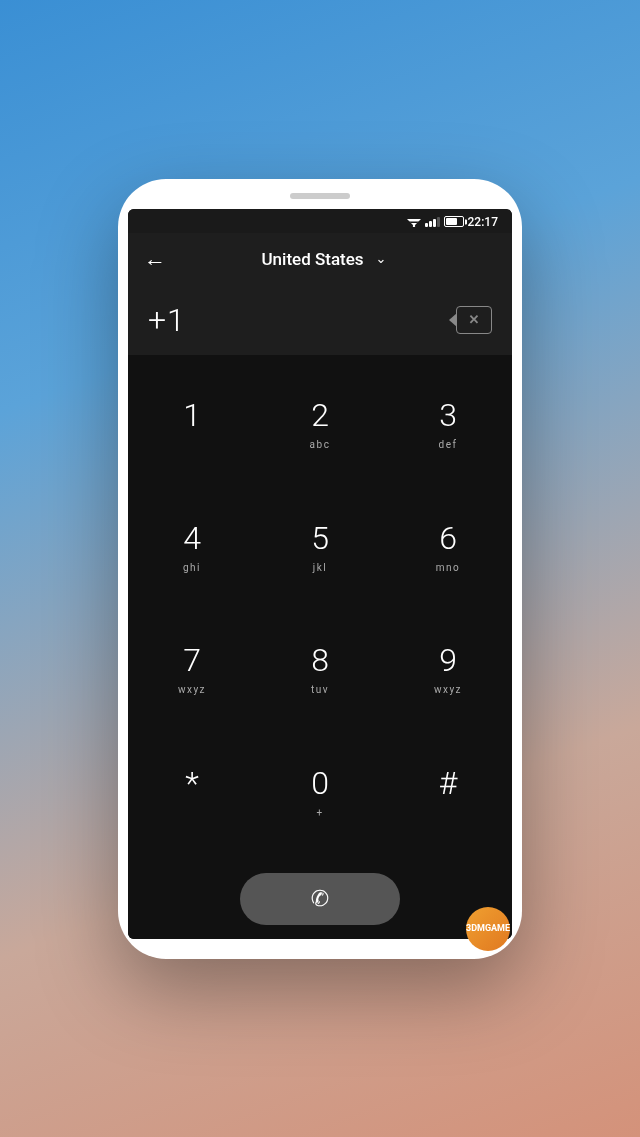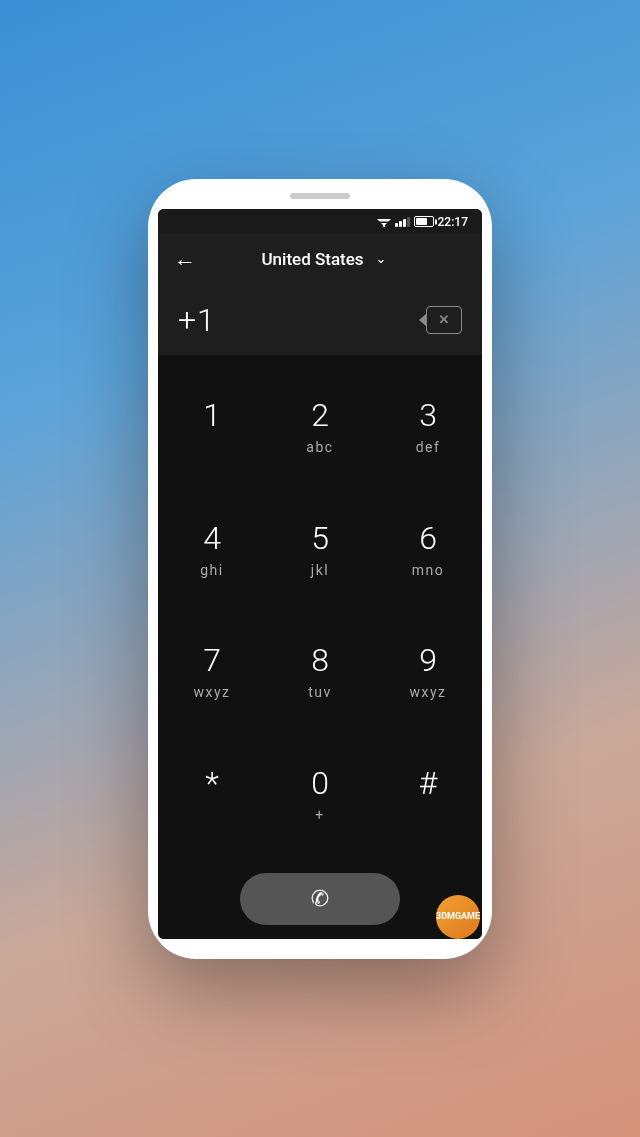--- a/index.html
+++ b/index.html
@@ -9,21 +9,21 @@
       height: 1137px;
       overflow: hidden;
       background: linear-gradient(160deg, #3a8fd4 0%, #5ba3d9 30%, #c9a89a 70%, #d4927a 100%);
       display: flex;
       align-items: center;
       justify-content: center;
       font-family: 'Roboto', Arial, sans-serif;
     }
 
     .phone-frame {
-      width: 344px;
+      width: 404px;
       height: 780px;
       background: #ffffff;
       border-radius: 48px;
       box-shadow: 0 30px 80px rgba(0,0,0,0.35);
       display: flex;
       flex-direction: column;
       align-items: center;
       position: relative;
       padding: 14px 10px 20px;
     }
@@ -226,21 +226,21 @@
 
     .key-number {
       color: white;
       font-size: 32px;
       font-weight: 300;
       line-height: 1.1;
     }
 
     .key-letters {
       color: #aaaaaa;
-      font-size: 14px;
+      font-size: 10px;
       letter-spacing: 1.5px;
       margin-top: 6px;
       height: 14px;
     }
 
     
     .call-area {
       background: #111111;
       display: flex;
       justify-content: center;
@@ -260,21 +260,21 @@
     }
 
     .call-icon {
       color: white;
       font-size: 22px;
     }
 
     
     .watermark {
       position: absolute;
-      bottom: 20px;
+      bottom: 8px;
       right: 12px;
       width: 44px;
       height: 44px;
       background: linear-gradient(135deg, #f0a030, #e07820);
       border-radius: 50%;
       display: flex;
       align-items: center;
       justify-content: center;
       font-size: 9px;
       color: white;

